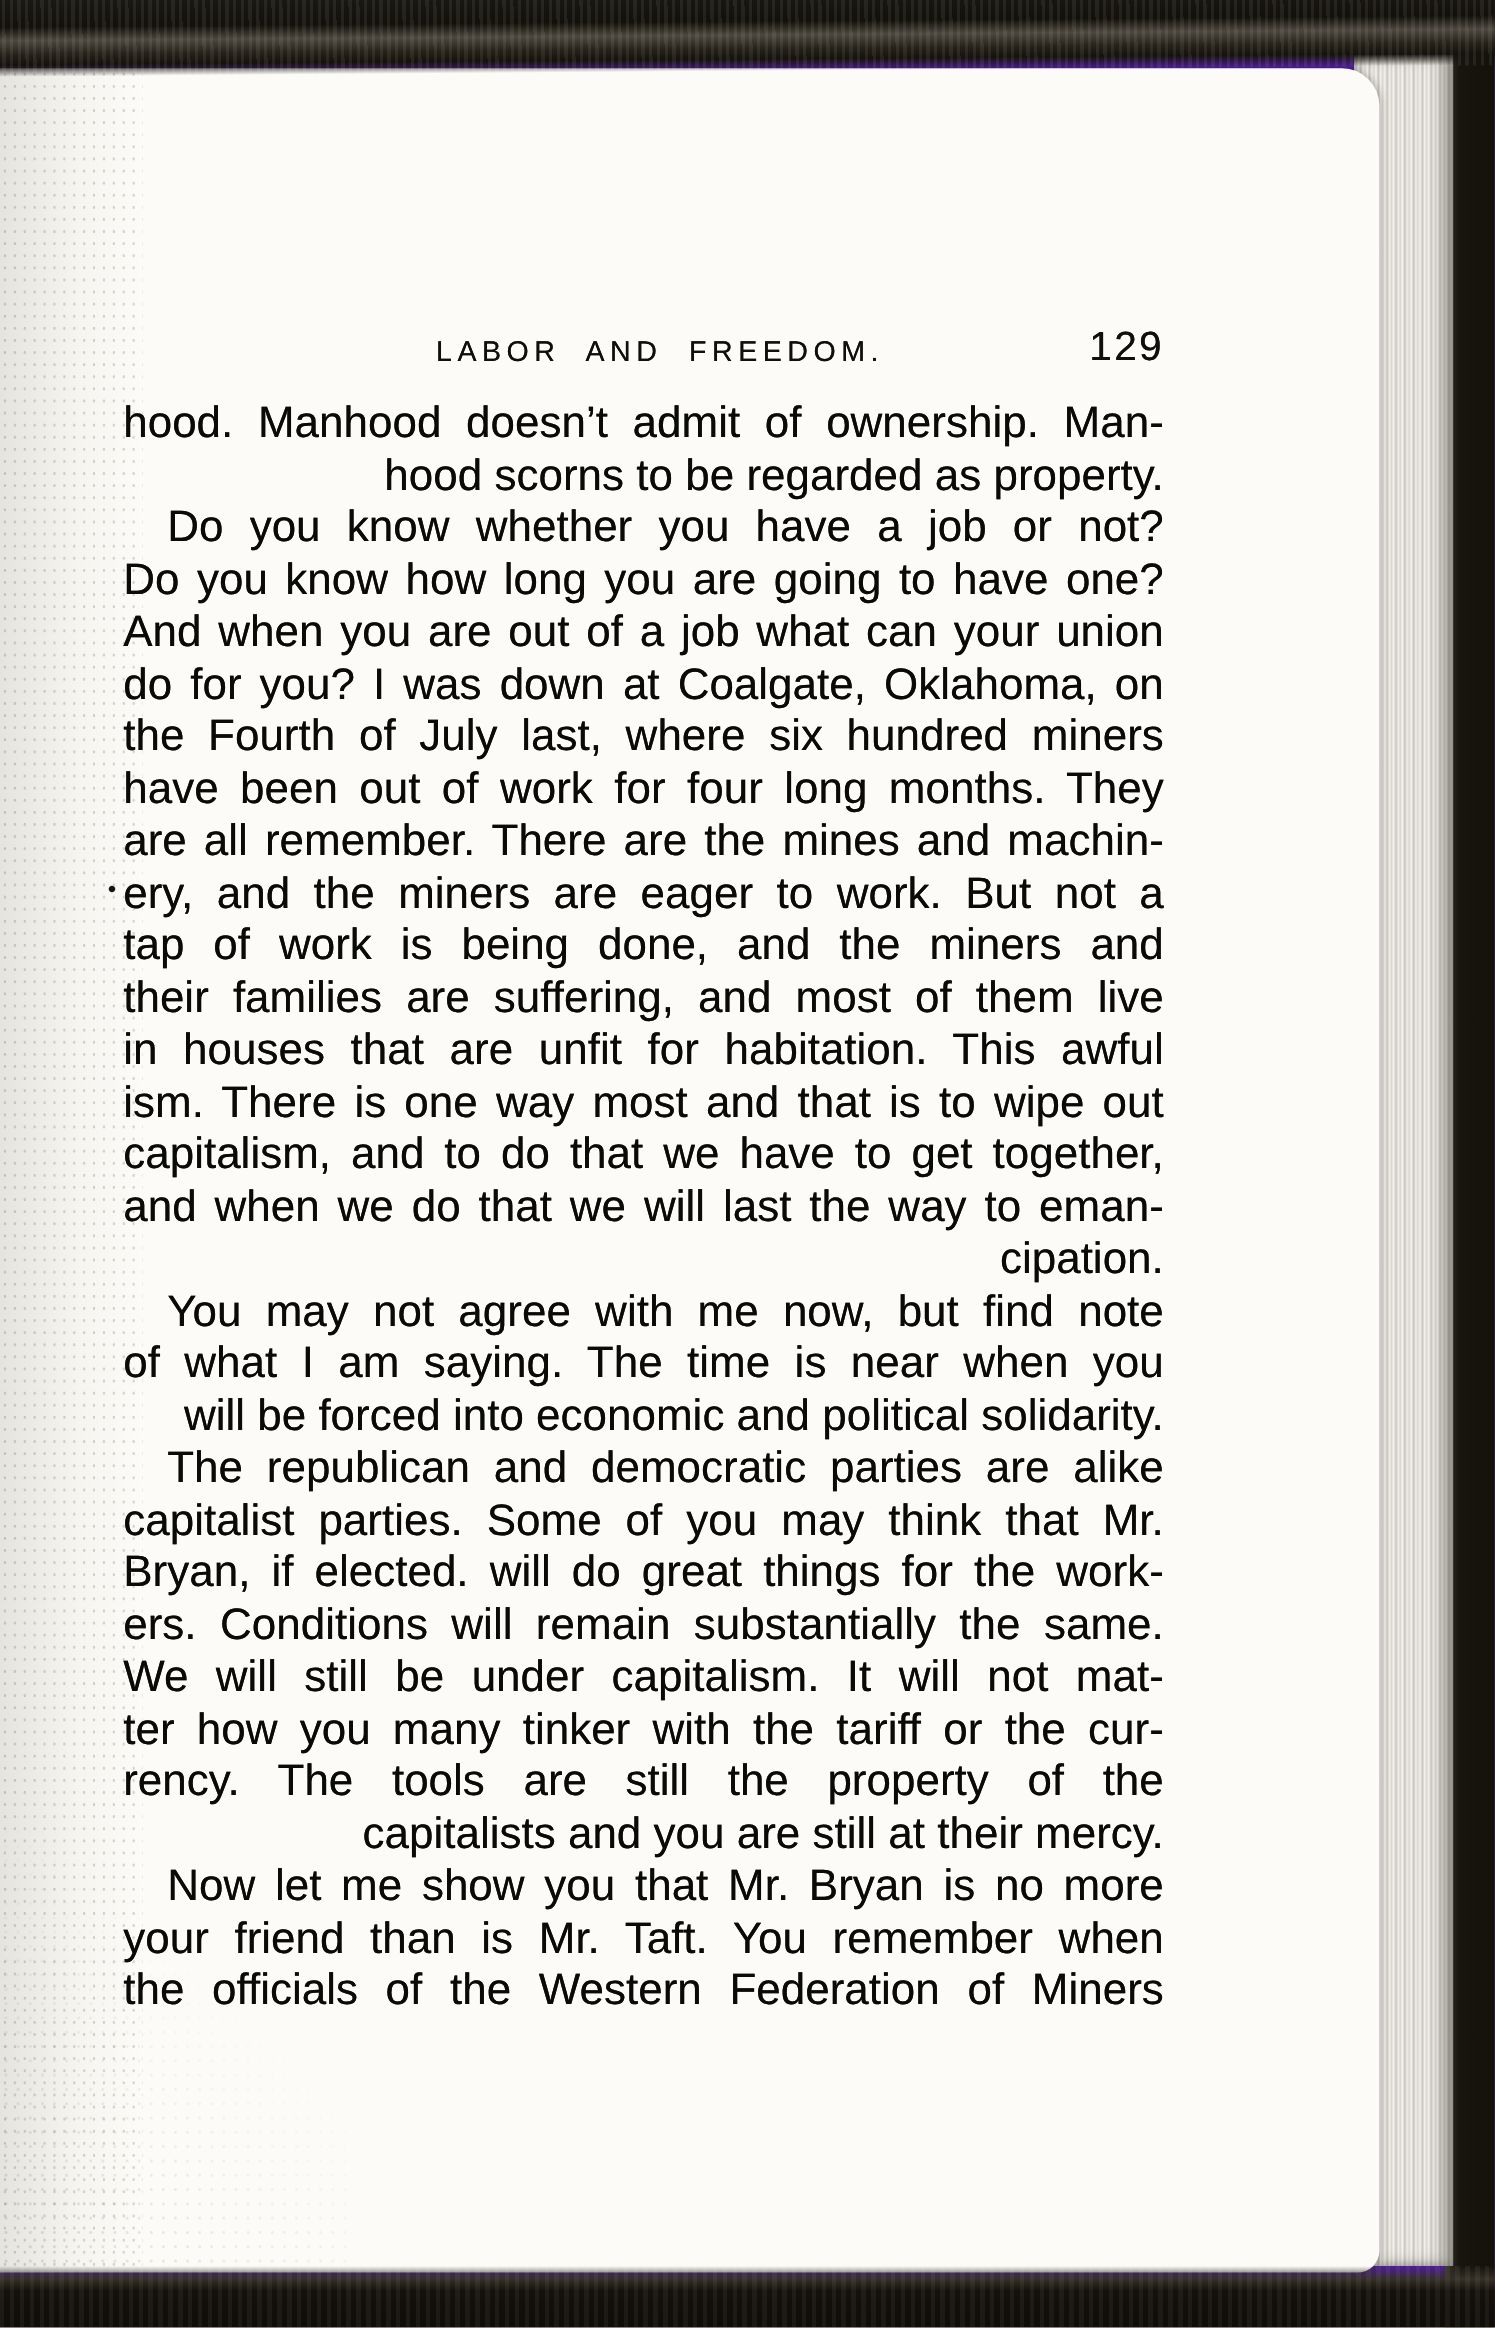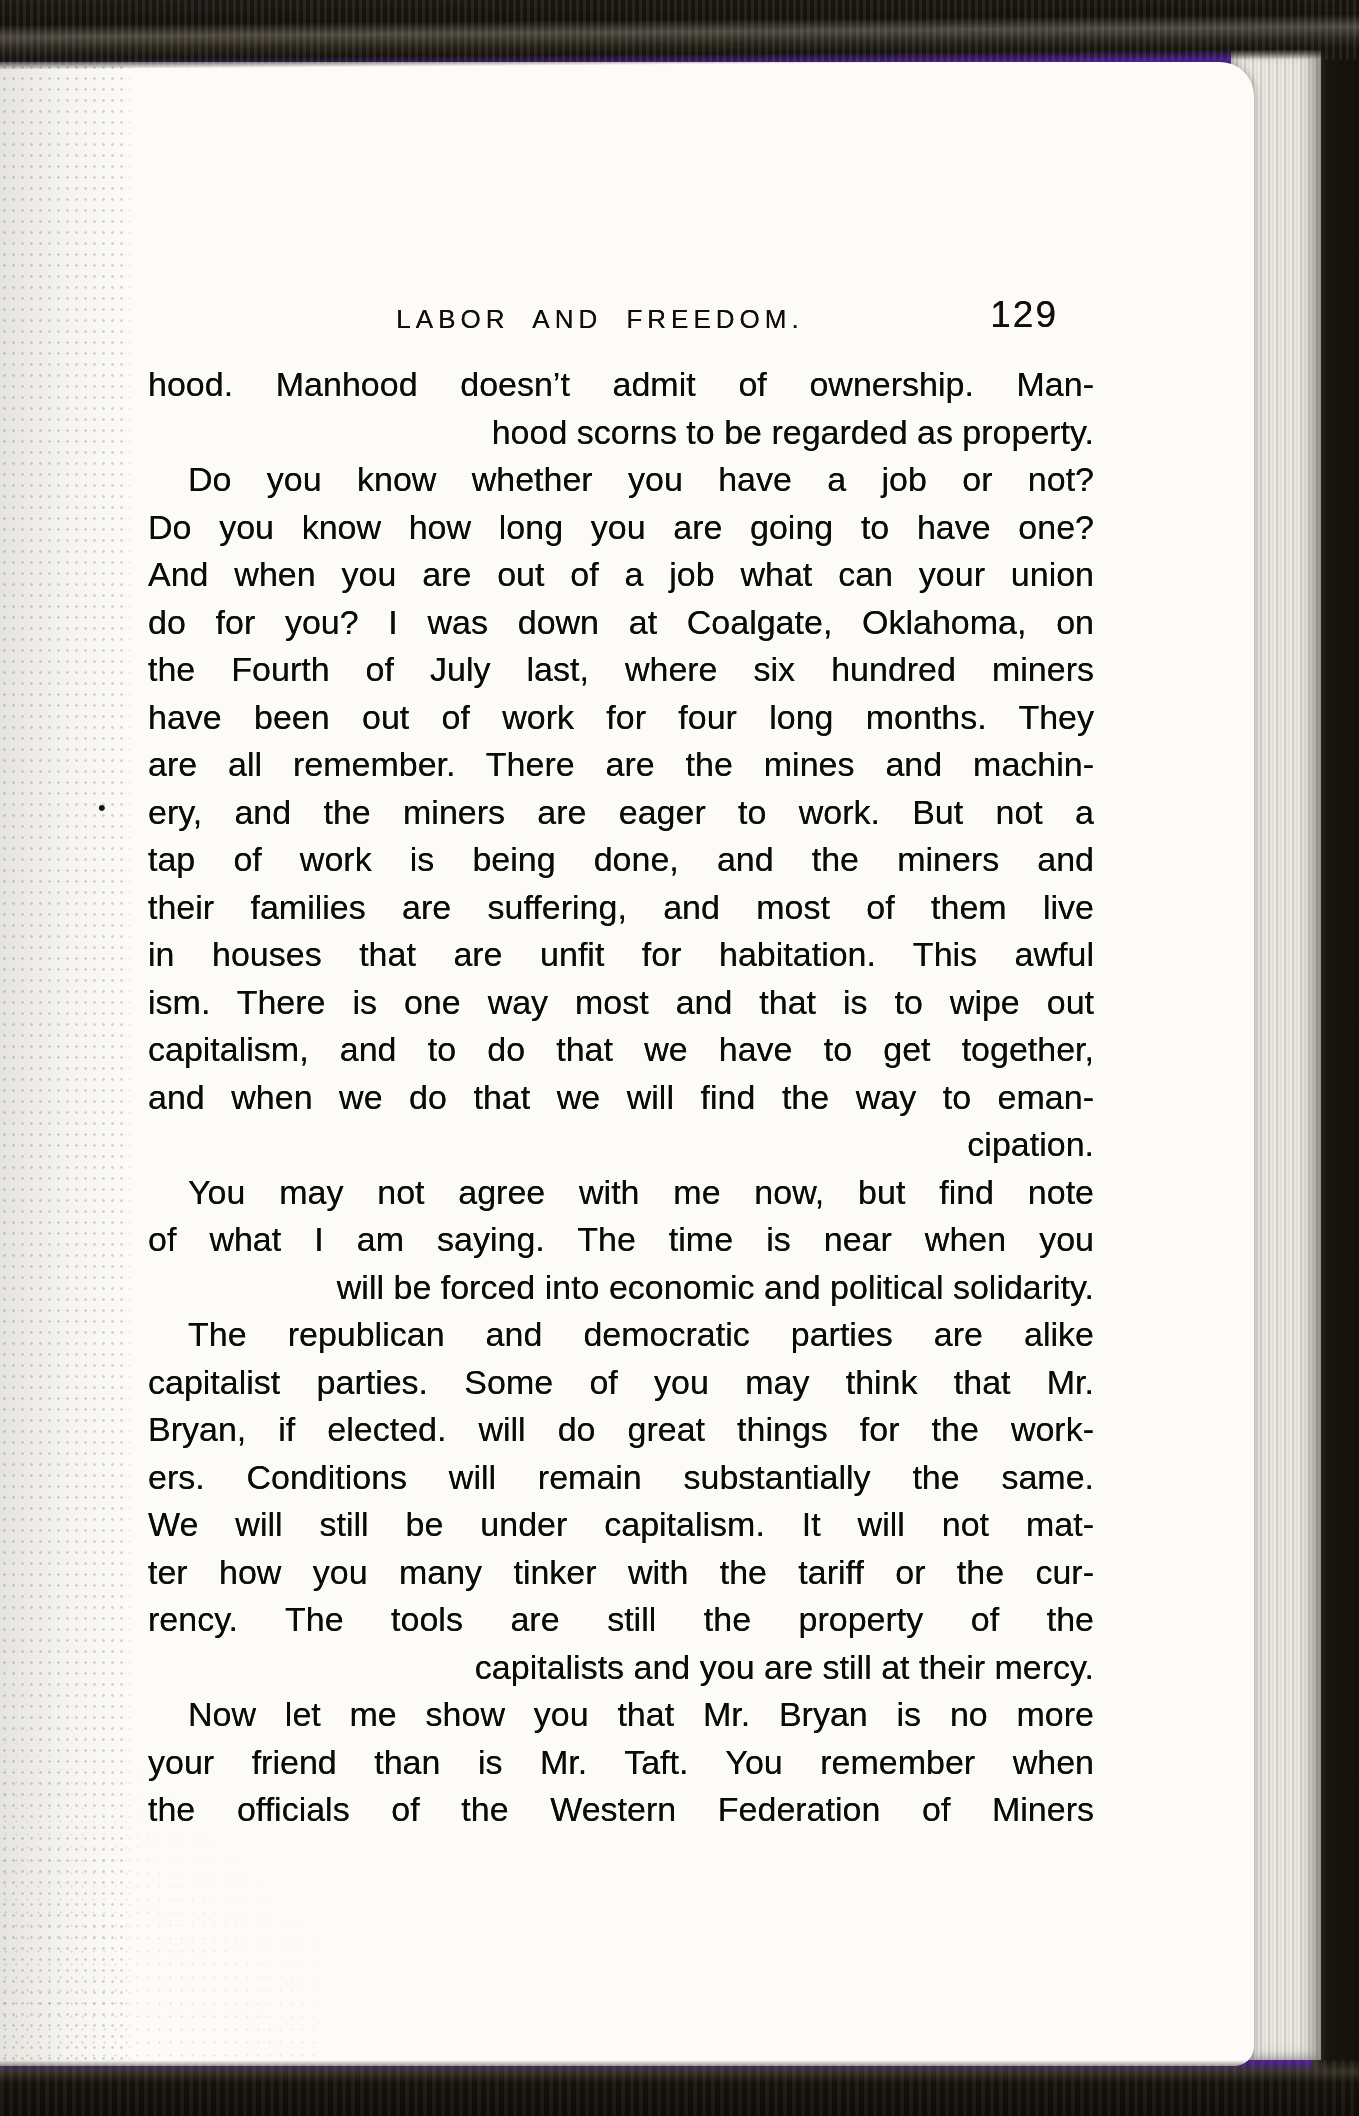--- a/index.html
+++ b/index.html
@@ -119,24 +119,23 @@
     letter-spacing: 2px;
     text-shadow: 0 0 0.5px #1a1a18;
   }
 
   
   .body-text {
     position: absolute;
     left: 112px; top: 299px;
     width: 946px;
     color: #0a0a09;
-    font-size: 34px;
+    font-size: 40px;
     line-height: 47.5px;
     text-shadow: 0 0 0.6px rgba(10,10,8,0.85);
-    margin-left: 36px;
   }
   .line { text-align: right; }
   .line.just { text-align: justify; text-align-last: justify; }
   .line.indent { text-indent: 40px; }
 
   
   .margin-dot {
     position: absolute;
     left: 98px; top: 733px;
     font-size: 22px;
@@ -167,21 +166,21 @@
         <div class="line just">do for you?  I was down at Coalgate, Oklahoma, on</div>
         <div class="line just">the Fourth of July last, where six hundred miners</div>
         <div class="line just">have been out of work for four long months.  They</div>
         <div class="line just">are all remember.  There are the mines and machin-</div>
         <div class="line just">ery, and the miners are eager to work.  But not a</div>
         <div class="line just">tap of work is being done, and the miners and</div>
         <div class="line just">their families are suffering, and most of them live</div>
         <div class="line just">in houses that are unfit for habitation.  This awful</div>
         <div class="line just">ism.  There is one way most and that is to wipe out</div>
         <div class="line just">capitalism, and to do that we have to get together,</div>
-        <div class="line just">and when we do that we will find the way to eman-</div>
+        <div class="line just">and when we do that we will last the way to eman-</div>
         <div class="line">cipation.</div>
         <div class="line just indent">You may not agree with me now, but find note</div>
         <div class="line just">of what I am saying.  The time is near when you</div>
         <div class="line">will be forced into economic and political solidarity.</div>
         <div class="line just indent">The republican and democratic parties are alike</div>
         <div class="line just">capitalist parties.  Some of you may think that Mr.</div>
         <div class="line just">Bryan, if elected. will do great things for the work-</div>
         <div class="line just">ers.  Conditions will remain substantially the same.</div>
         <div class="line just">We will still be under capitalism.  It will not mat-</div>
         <div class="line just">ter how you many tinker with the tariff or the cur-</div>

